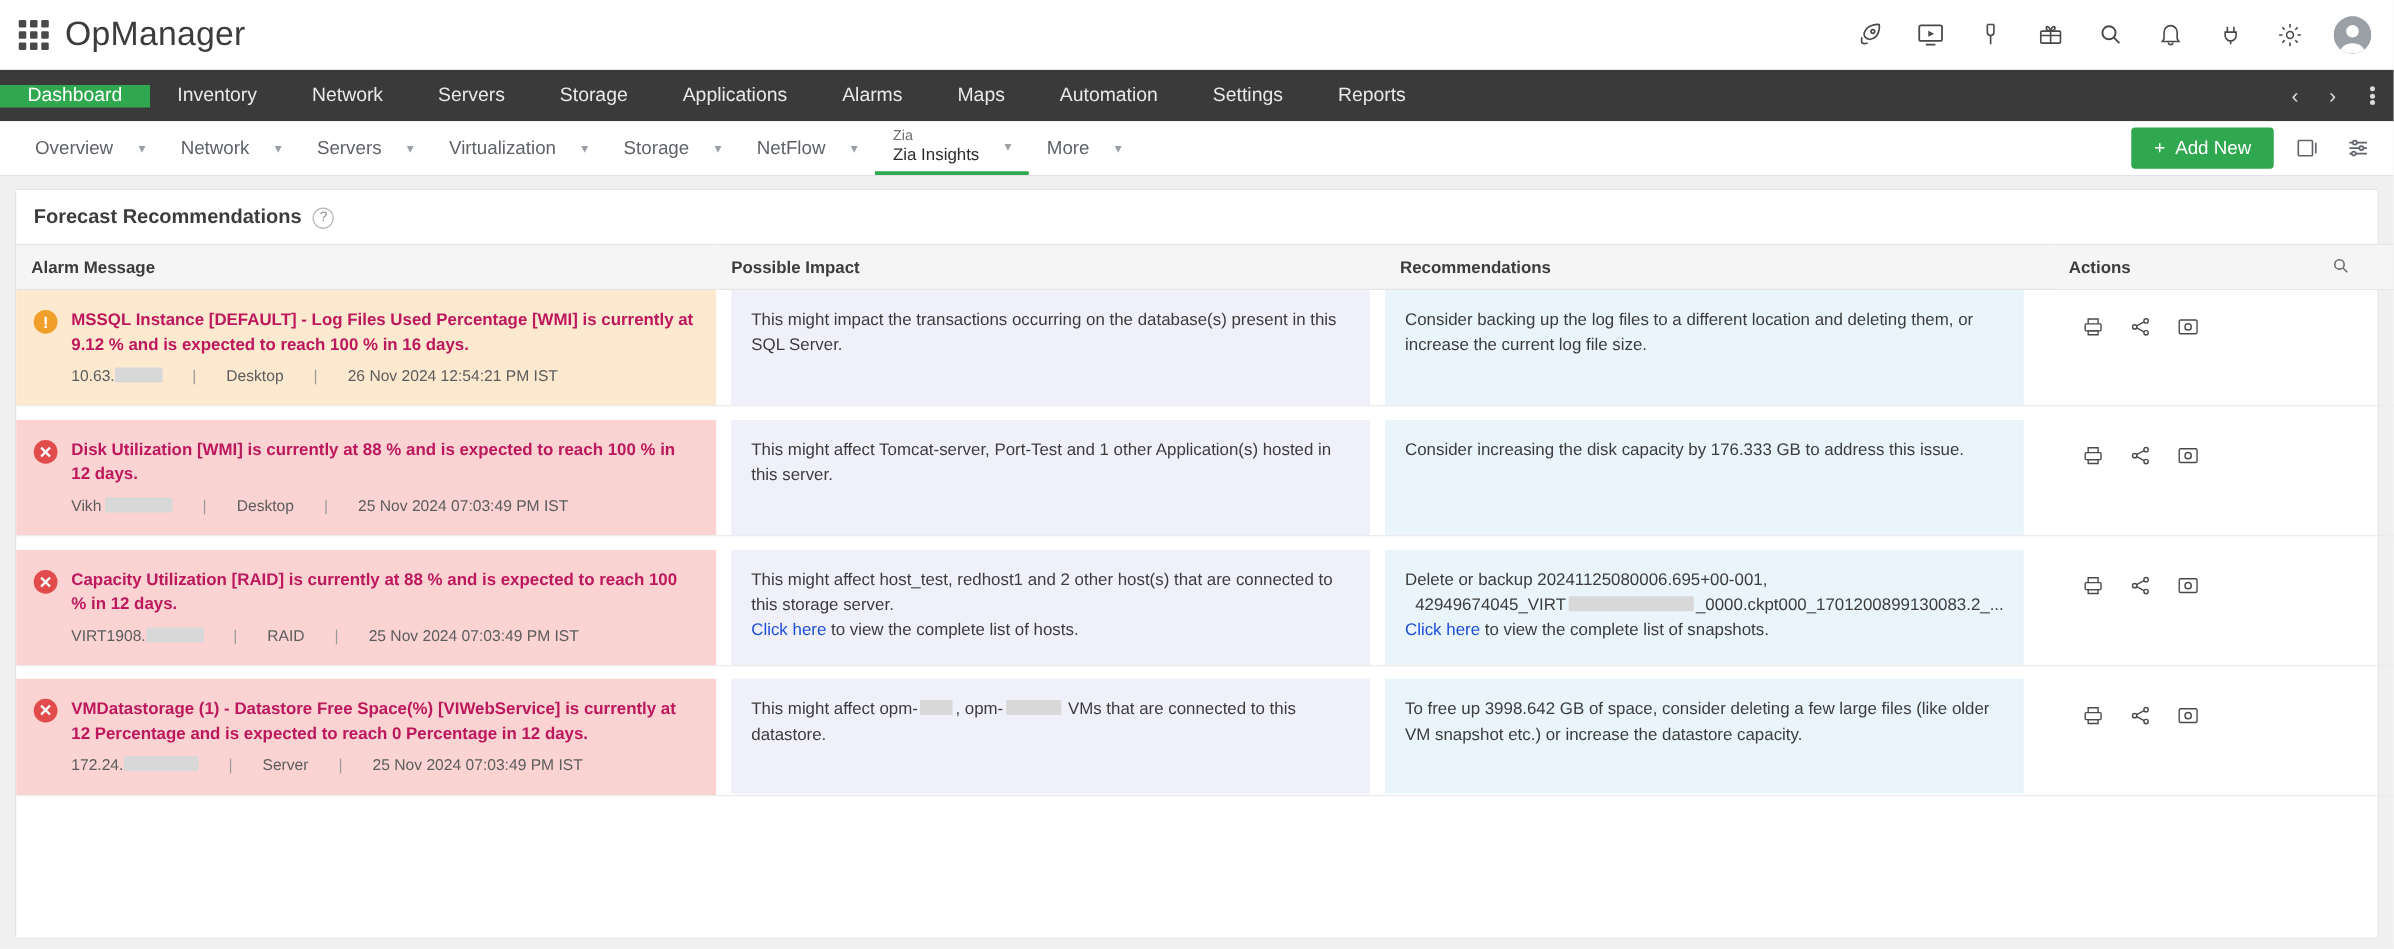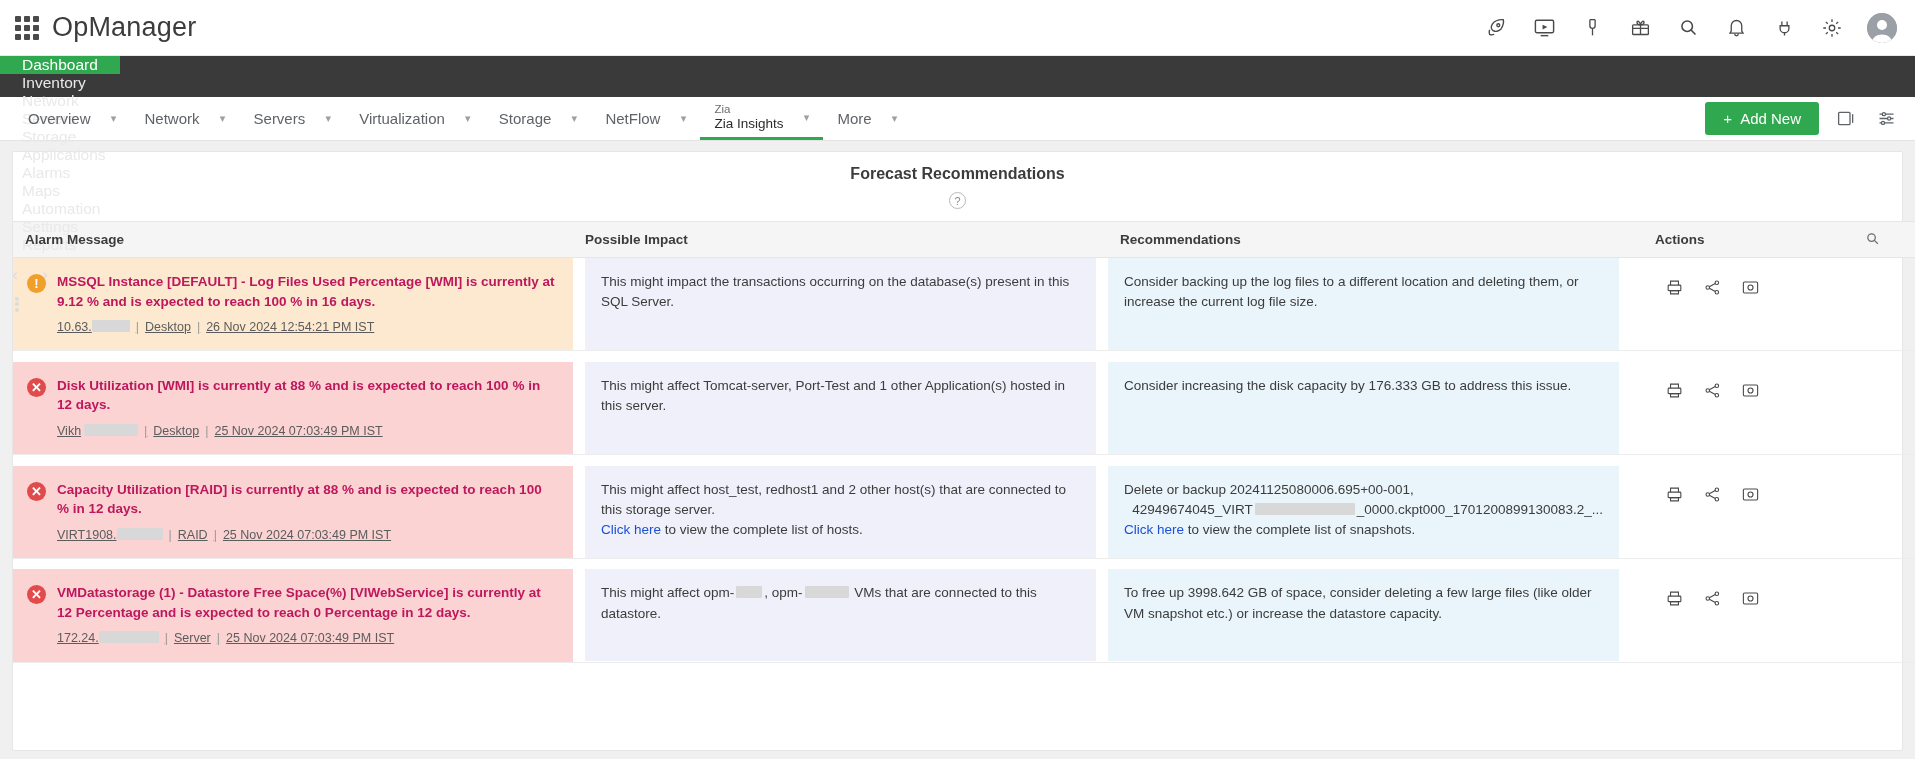--- a/index.html
+++ b/index.html
@@ -59,24 +59,23 @@
     overflow: hidden;
     cursor: pointer;
   }
   .avatar-wrap { position: relative; width:30px; height:30px; }
 
   
   .mainnav {
     height: 41px;
     background: #3a3a3a;
     display: flex;
-    align-items: flex-start;
+    align-items: center;
     color: #e9e9e9;
     font-size: 15.5px;
-    flex-direction: column;
   }
   .mainnav .item {
     padding: 0 22px;
     display: flex; align-items: center;
     cursor: pointer;
     white-space: nowrap;
   }
   .mainnav .item.active {
     background: #2fa84f;
     color: #fff;
@@ -141,21 +140,20 @@
   .content { padding: 10px 12px; }
   .card {
     background: #fff;
     border: 1px solid #e6e6e6;
     border-radius: 2px;
     min-height: 600px;
   }
   .card-head {
     display:flex; align-items:center; gap: 9px;
     padding: 13px 14px 12px 14px;
-    flex-direction: column;
   }
   .card-title { font-size: 16px; font-weight: bold; color: #3c3c3c; }
   .help {
     width: 17px; height:17px; border-radius:50%;
     border: 1px solid #b9b9b9; color:#8a8a8a;
     font-size: 11px; display:flex; align-items:center; justify-content:center;
     cursor:pointer;
   }
 
   table.fr { width: 100%; border-collapse: collapse; table-layout: fixed; }
@@ -199,21 +197,21 @@
   }
   .sev.warn { background: #f0a02a; }
   .sev.crit { background: #e14b4b; }
   .sev .g { line-height:1; font-family:"Liberation Sans",sans-serif; }
   .alarm-text { font-size: 13.5px; line-height: 1.45; }
   .alarm-msg { font-weight: bold; color: #be185d; }
   .alarm-meta {
     margin-top: 7px;
     font-size: 12.5px;
     color: #5c5c5c;
-    display: flex; align-items: center; gap: 6px; flex-wrap: wrap; text-decoration: underline;
+    display: flex; align-items: center; gap: 24px; flex-wrap: wrap;
   }
   .redact {
     display:inline-block; height: 12px; background: #d8d8d8; border-radius: 1px;
     vertical-align: -1px;
   }
   .sep { color: #9b9b9b; }
 
   .cell-impact, .cell-recom { padding: 0; }
   .impact-box {
     background: #f0f0fb;

